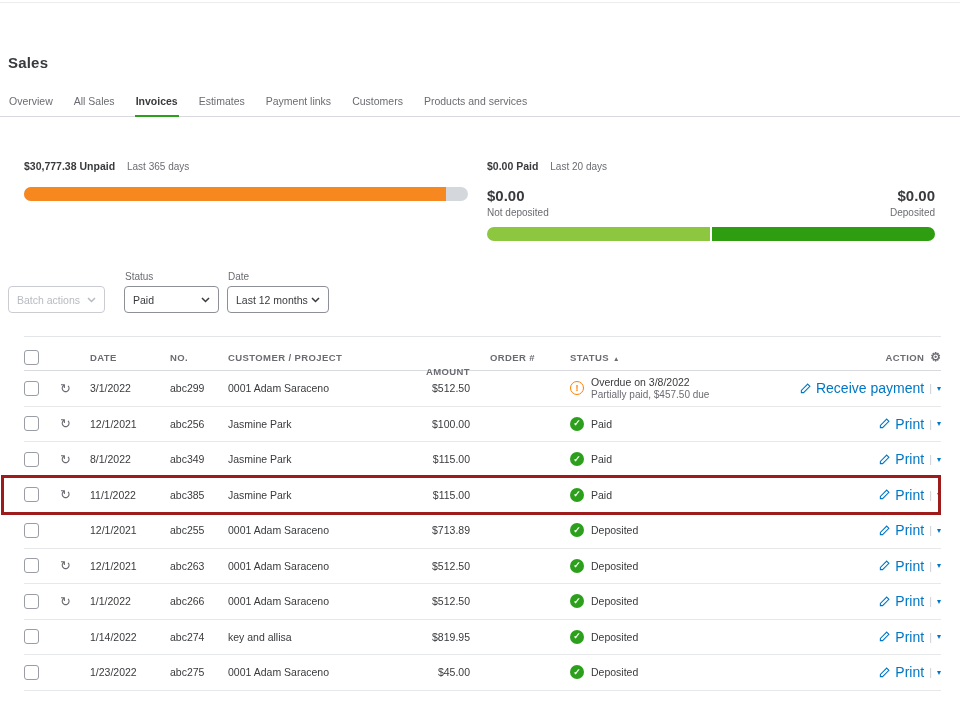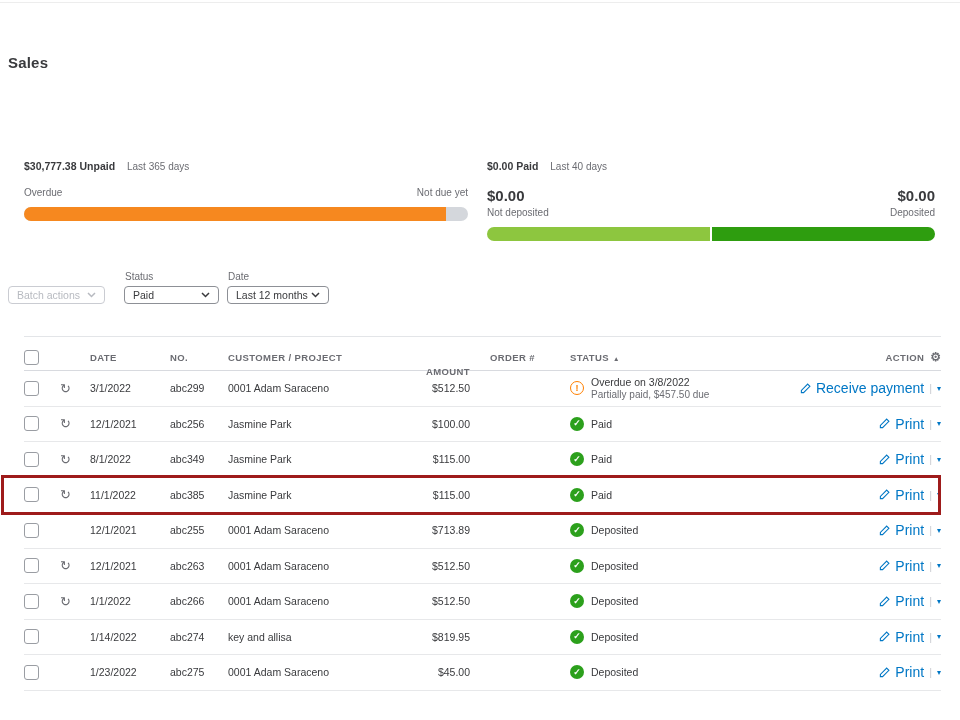--- a/index.html
+++ b/index.html
@@ -33,21 +33,21 @@
   .bar.paid-bar { background:#fff; gap:2px; }
   .bar-seg { height:100%; }
   .seg-orange { background:var(--bar-orange,#f6881f); }
   .seg-lgreen { background:var(--bar-light-green,#8dc63f); }
   .seg-dgreen { background:var(--bar-dark-green,#2e9d0f); }
 
   
   .filter-label { position:absolute; top:271px; font-size:10px; color:var(--text-gray,#6b6c72); }
   .filter-label.status { left:125px; }
   .filter-label.date { left:228px; }
-  .dropdown { position:absolute; top:286px; height:18px; border:1px solid #8d9096; border-radius:4px;
+  .dropdown { position:absolute; top:286px; height:27px; border:1px solid #8d9096; border-radius:4px;
     display:flex; align-items:center; justify-content:space-between; padding:0 8px; font-size:10.5px;
     background:#fff; cursor:pointer; }
   .dropdown.batch { left:8px; width:97px; border-color:#caccd2; color:#b7bac0; }
   .dropdown.status { left:124px; width:95px; }
   .dropdown.date { left:227px; width:102px; }
   .chev { display:block; }
 
   .create-invoice { position:absolute; top:286px; right:13px; height:27px; display:flex; border-radius:4px; overflow:hidden; }
   .ci-main { background:var(--accent-green,#2ca01c); color:#fff; font-size:10.5px; font-weight:700;
     display:flex; align-items:center; padding:0 12px; cursor:pointer; }
@@ -87,39 +87,44 @@
     border:3px solid var(--highlight-red,#9e1b1b); pointer-events:none; }
 </style>
 </head>
 <body>
 
 <div class="page">
   <div class="top-rule"></div>
 
   <div class="page-title">Sales</div>
 
+  <nav class="tabs">
+      <div class="tab">Overview</div>
+      <div class="tab">All Sales</div>
+      <div class="tab active">Invoices</div>
+      <div class="tab">Estimates</div>
+      <div class="tab">Payment links</div>
+      <div class="tab">Customers</div>
+      <div class="tab">Products and services</div>
+    </nav>
 
   <section class="summary-panel unpaid">
     <div class="sum-head">
       <span class="sum-total">$30,777.38 Unpaid</span>
       <span class="sum-period">Last 365 days</span>
     </div>
-    <div class="sum-labels">
-      <span>Overdue</span>
-      <span>Not due yet</span>
-    </div>
     <div class="bar unpaid-bar">
       <div class="bar-seg seg-orange" style="width: 95%;"></div>
     </div>
   </section>
 
   <section class="summary-panel paid">
     <div class="sum-head">
       <span class="sum-total">$0.00 Paid</span>
-      <span class="sum-period">Last 40 days</span>
+      <span class="sum-period">Last 20 days</span>
     </div>
     <div class="sum-values">
       <span class="sum-val">$0.00</span>
       <span class="sum-val">$0.00</span>
     </div>
     <div class="sum-labels">
       <span>Not deposited</span>
       <span>Deposited</span>
     </div>
     <div class="bar paid-bar">

